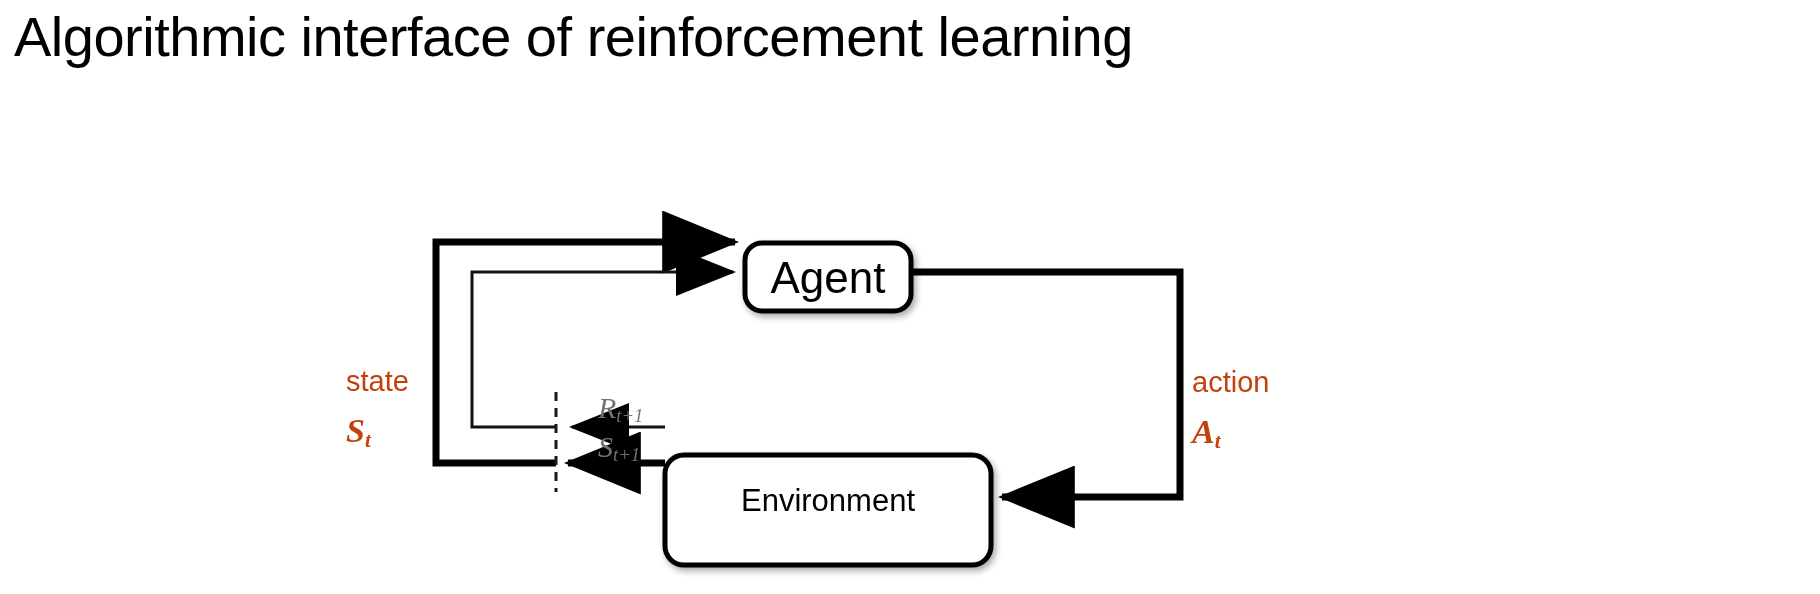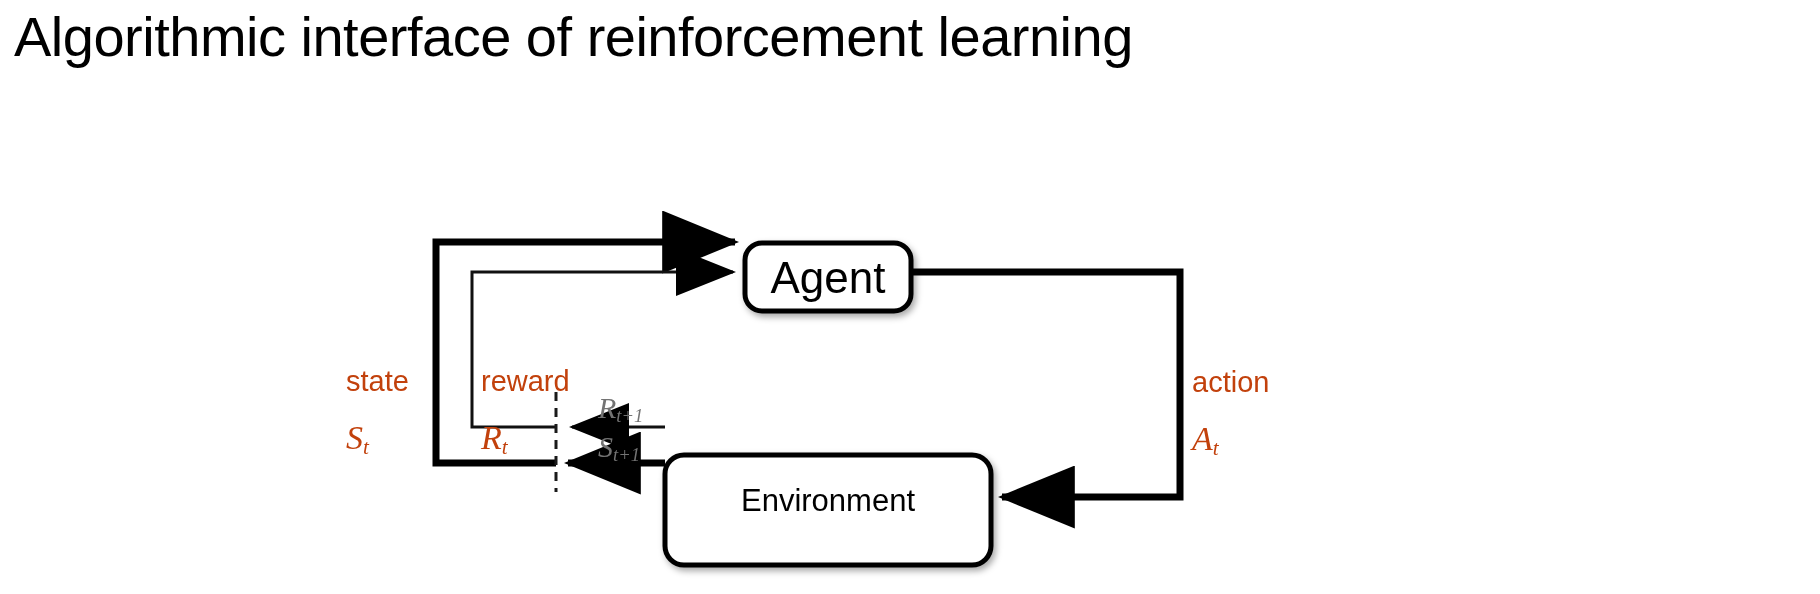--- a/index.html
+++ b/index.html
@@ -85,22 +85,22 @@
     font-size: 29px;
     line-height: 30px;
     font-weight: 400;
   }
   .annot .sym {
     display: block;
     font-family: "Liberation Serif", serif;
     font-style: italic;
     font-size: 34px;
     line-height: 40px;
-    font-weight: 400;
-    margin-top: 22px;
+    font-weight: 700;
+    margin-top: 15px;
   }
   .annot .sym sub {
     font-size: 0.62em;
     font-style: italic;
     vertical-align: baseline;
     position: relative;
     bottom: -0.22em;
   }
 
   #annot-state  { left: 346px; top: 366px; }
@@ -188,24 +188,20 @@
 
     <div class="node-label" id="agent-label">Agent</div>
 
     <div class="node-label" id="environment-label">Environment</div>
 
     <div class="annot" id="annot-state">
       <span class="word">state</span>
       <span class="sym"><span>S</span><sub>t</sub></span>
     </div>
 
-    <div class="annot" id="annot-reward">
-      <span class="word">reward</span>
-      <span class="sym"><span>R</span><sub>t</sub></span>
-    </div>
 
     <div class="annot" id="annot-action">
       <span class="word">action</span>
       <span class="sym"><span>A</span><sub>t</sub></span>
     </div>
 
     <div class="edge-sym" id="sym-r-next"><span>R</span><sub>t+1</sub></div>
 
     <div class="edge-sym" id="sym-s-next"><span>S</span><sub>t+1</sub></div>
 

